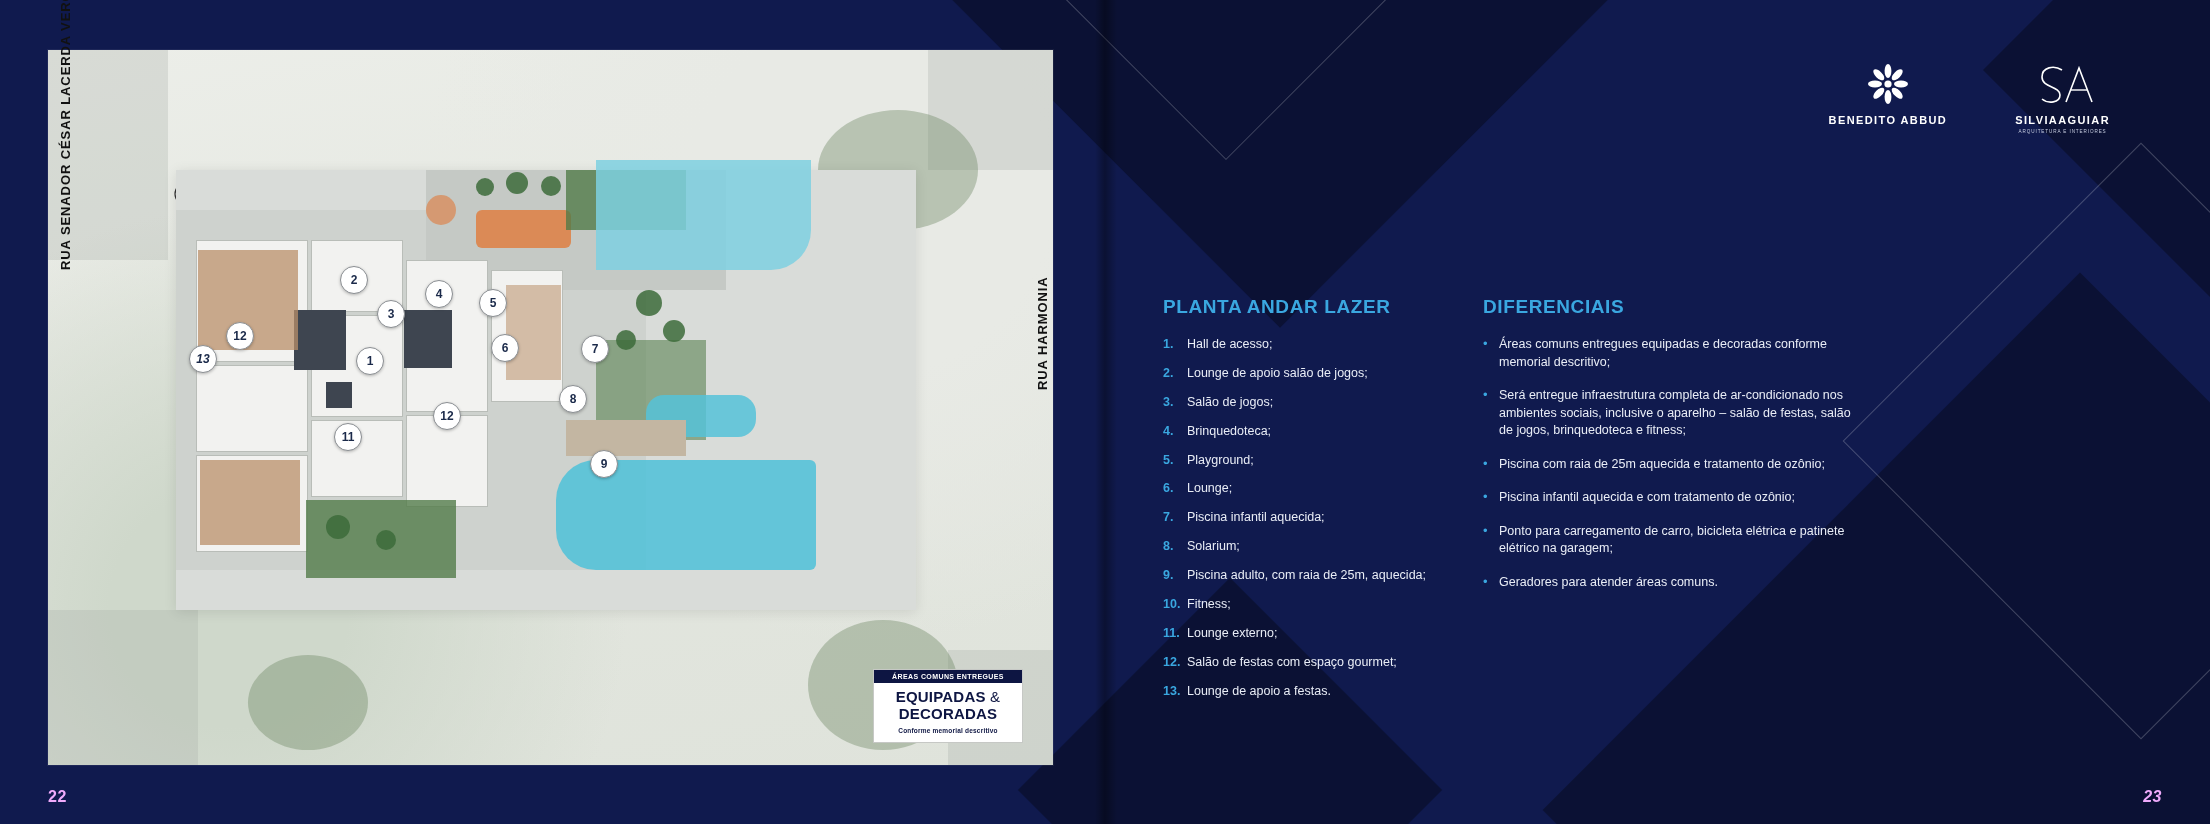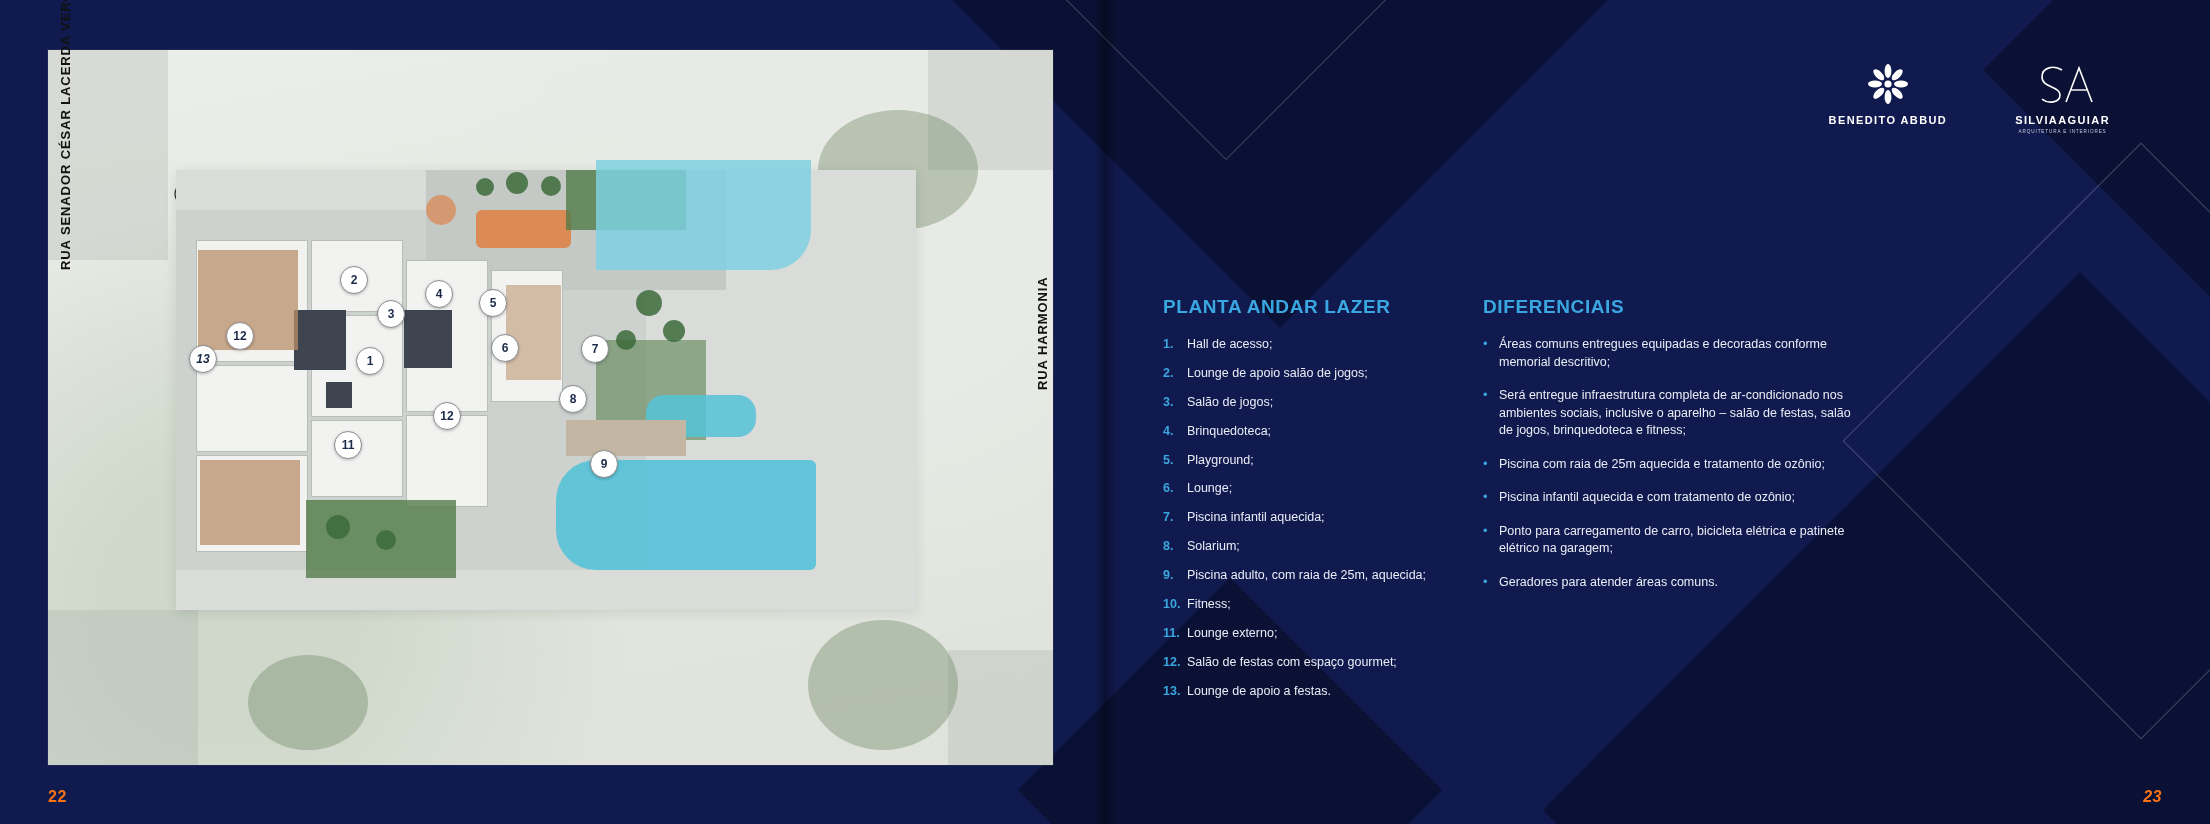--- a/index.html
+++ b/index.html
@@ -226,21 +226,21 @@
     margin-top: 5px;
     letter-spacing: 0.2px;
   }
 
   
   .page-num {
     position: absolute;
     bottom: 18px;
     font-size: 16px;
     font-weight: 700;
-    color: #f97316;
+    color: #f0abfc;
     letter-spacing: 0.5px;
   }
   .page-num-left { left: 48px; }
   .page-num-right { right: 48px; font-style: italic; }
 
   
   .right-page {
     position: absolute;
     left: 1105px; top: 0;
     width: 1105px; height: 824px;
@@ -429,23 +429,32 @@
       <div class="callout" style="left:377px;top:230px;">4</div>
       <div class="callout" style="left:431px;top:239px;">5</div>
       <div class="callout" style="left:329px;top:250px;">3</div>
       <div class="callout" style="left:178px;top:272px;">12</div>
       <div class="callout" style="left:141px;top:295px;font-style:italic;">13</div>
       <div class="callout" style="left:443px;top:284px;">6</div>
       <div class="callout" style="left:533px;top:285px;">7</div>
       <div class="callout" style="left:308px;top:297px;">1</div>
       <div class="callout" style="left:511px;top:335px;">8</div>
       <div class="callout" style="left:385px;top:352px;">12</div>
-      <div class="callout" style="left:286px;top:373px;margin-top:8px;">11</div>
+      <div class="callout" style="left:286px;top:373px;">11</div>
       <div class="callout" style="left:542px;top:400px;">9</div>
 
+      <div class="stamp">
+        <div class="stamp-top">ÁREAS COMUNS ENTREGUES</div>
+        <div class="stamp-main">
+          <span>EQUIPADAS</span>
+          <span class="stamp-amp">&amp;</span>
+        </div>
+        <div class="stamp-main">DECORADAS</div>
+        <div class="stamp-sub">Conforme memorial descritivo</div>
+      </div>
     </div>
 
     <div class="street-label street-left">RUA SENADOR CÉSAR LACERDA VERGUEIRO</div>
     <div class="street-label street-right">RUA HARMONIA</div>
 
     <div class="page-num page-num-left">22</div>
   </div>
 
   <div class="gutter"></div>
 

